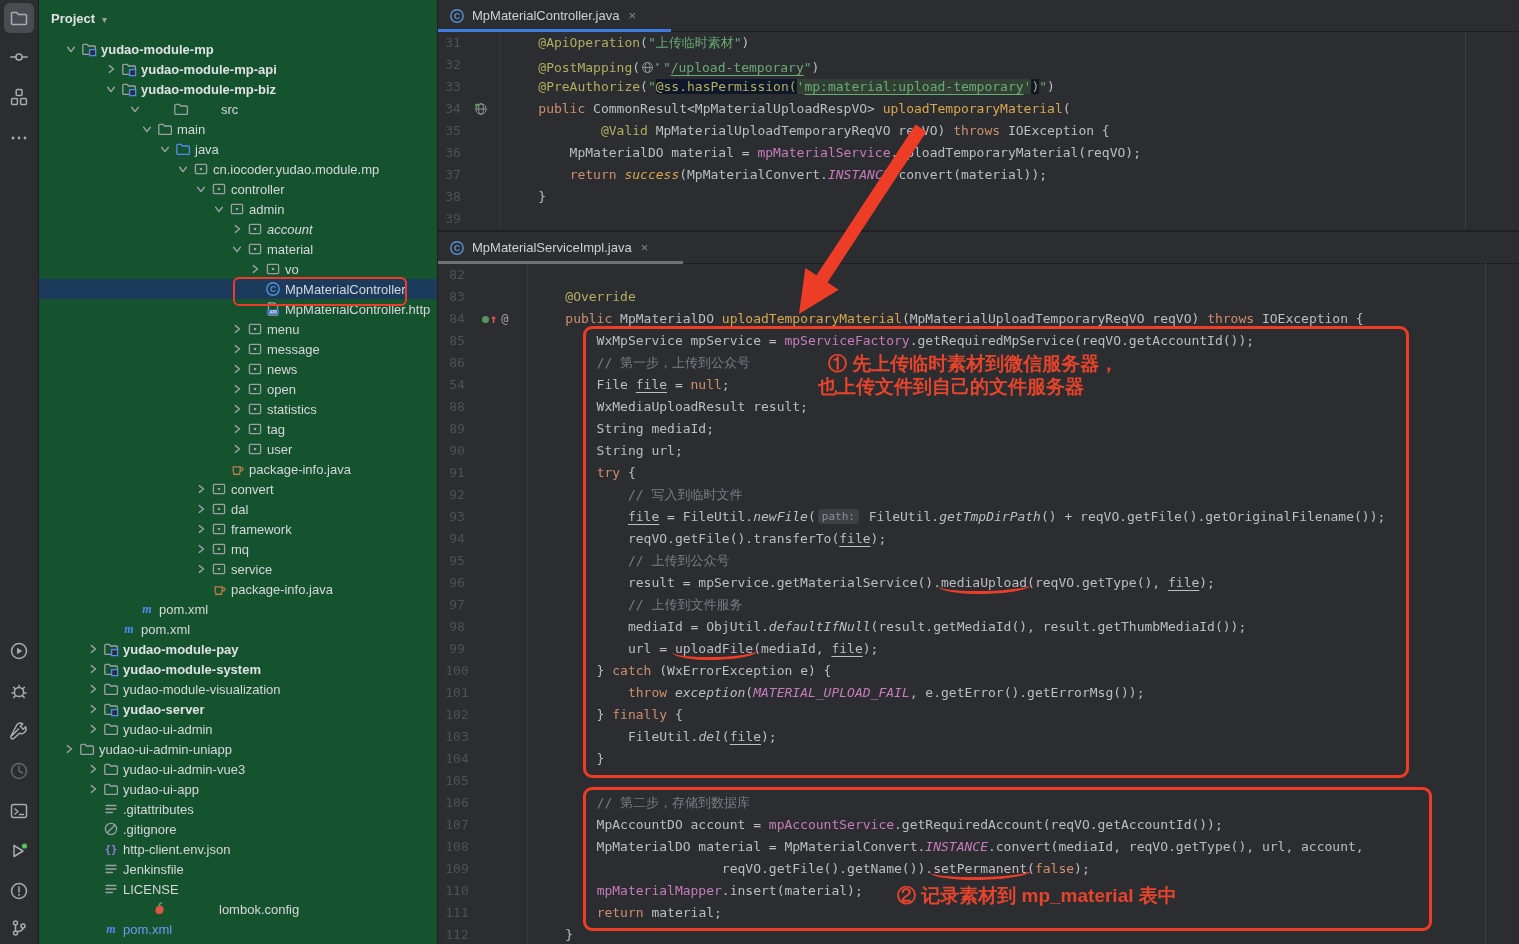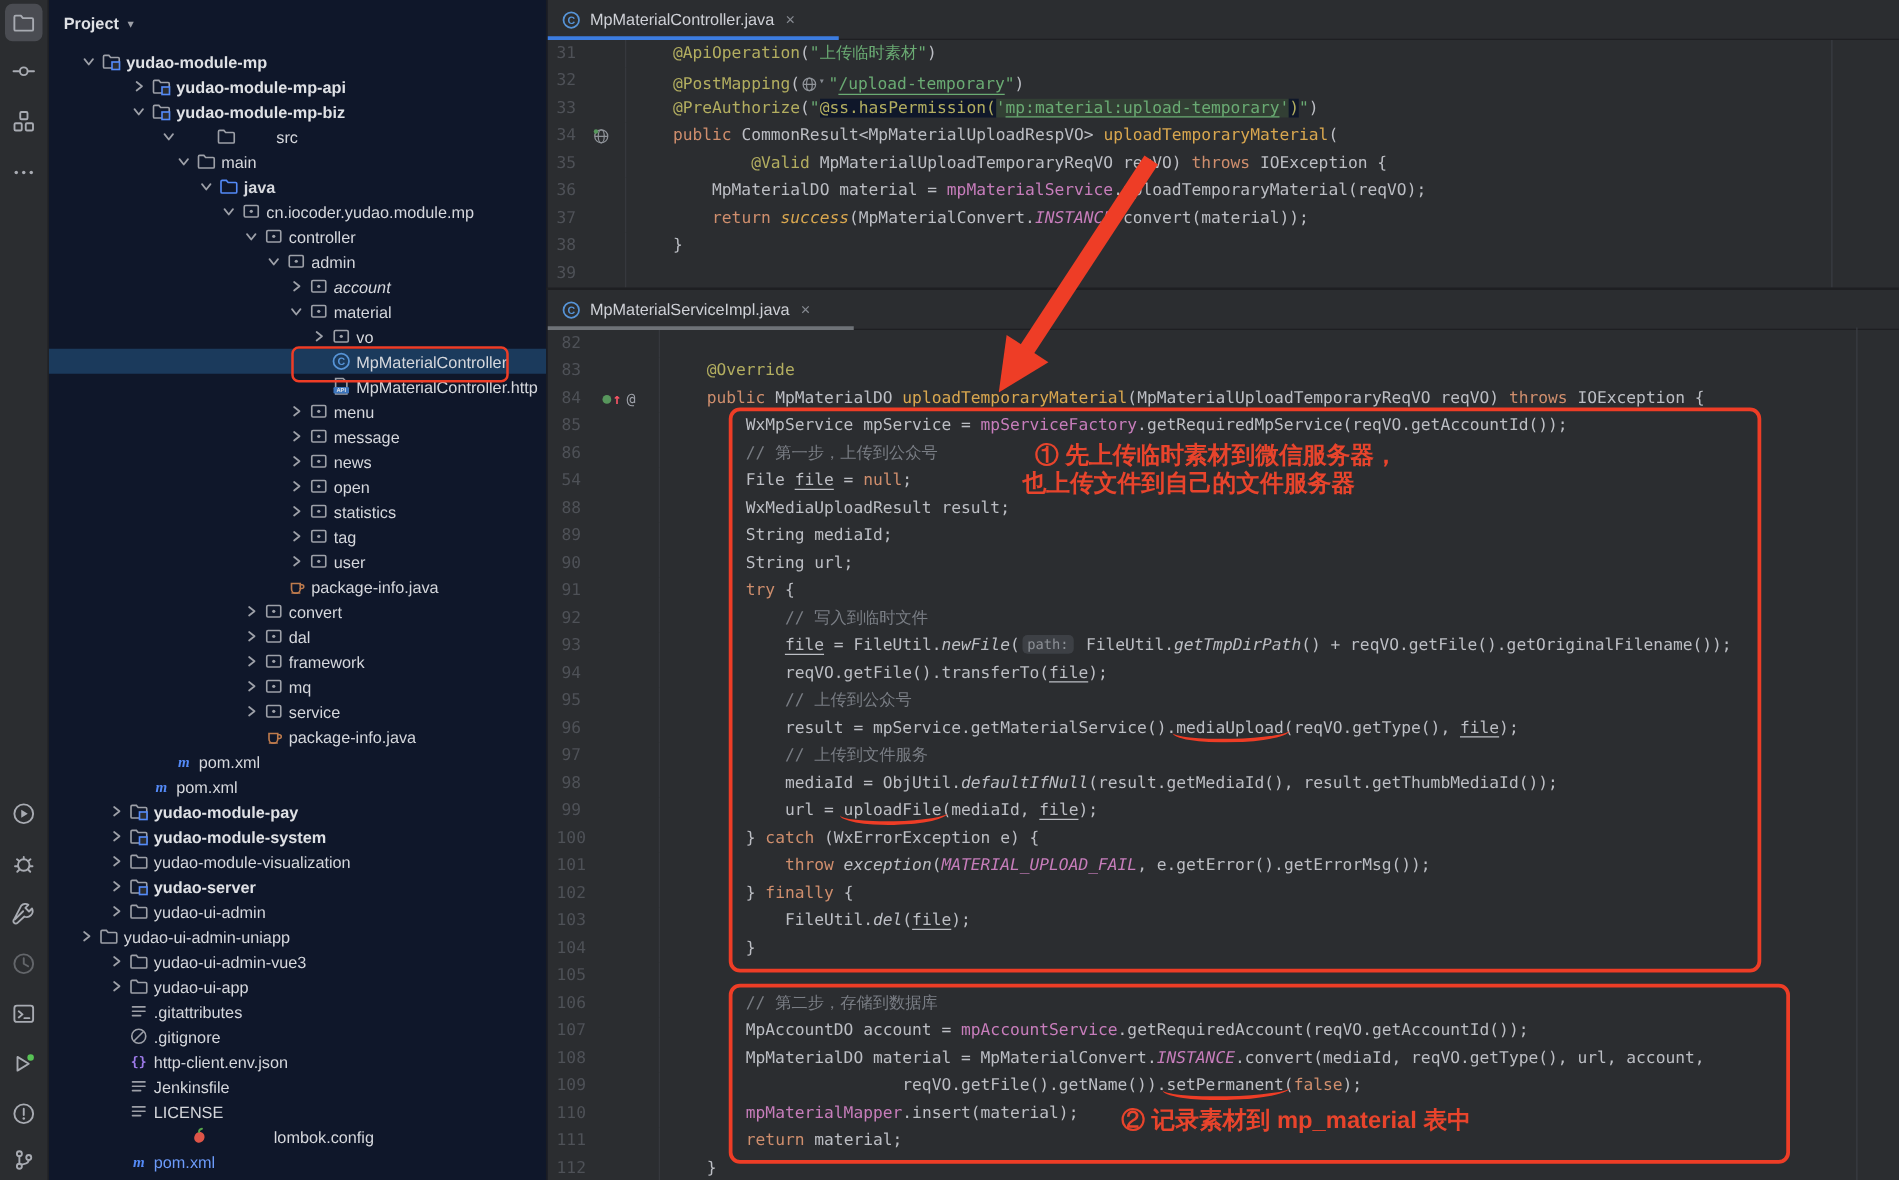--- a/index.html
+++ b/index.html
@@ -5,21 +5,21 @@
   html,body{margin:0;padding:0;width:1519px;height:944px;background:#2B2D30;overflow:hidden;
     font-family:"Liberation Sans",sans-serif;-webkit-font-smoothing:antialiased;}
   
   #stripe{position:absolute;left:0;top:0;width:38px;height:944px;background:#2B2D30;border-right:1px solid #1E1F22;z-index:5;}
   .sicon{position:absolute;left:19px;width:30px;height:30px;margin-left:-15px;margin-top:-15px;
     display:flex;align-items:center;justify-content:center;border-radius:6px;color:#A8ABB2;}
   .sicon.active{background:#4A4C52;}
   .sicon.dim{opacity:.45;}
   .sicon svg{display:block;}
   
-  #panel{position:absolute;left:38px;top:0;width:399px;height:944px;background:#0f172a;border-right:1px solid #1E1F22;z-index:4;overflow:hidden;}
+  #panel{position:absolute;left:38px;top:0;width:399px;height:944px;background:#14532d;border-right:1px solid #1E1F22;z-index:4;overflow:hidden;}
   #panel-header{height:36px;display:flex;align-items:center;padding-left:13px;gap:7px;}
   #panel-title{font-size:13px;font-weight:700;color:#DFE1E5;}
   .hdr-chev{color:#9DA0A8;font-size:10px;transform:translateY(1px);}
   #tree{position:absolute;left:0;top:36px;right:0;bottom:0;padding-top:3px;}
   .trow{height:20px;display:flex;align-items:center;font-size:13px;color:#D5D7DC;white-space:nowrap;cursor:default;}
   .trow.sel{background:#1B3A5C;}
   .chev{width:18px;flex:0 0 18px;display:flex;align-items:center;justify-content:center;color:#9DA0A8;}
   .chev svg{display:block;}
   .ticon{width:17px;flex:0 0 17px;height:16px;display:flex;align-items:center;justify-content:center;}
   .tlabel{padding-left:4px;}
@@ -223,21 +223,21 @@
             <path d="M2.6 4.3 6 8.6l3.4-4.3" stroke="#9DA0A8" stroke-width="1.4" stroke-linecap="round" stroke-linejoin="round"></path>
           </svg>
         </span>
         <span class="ticon">
           <svg width="16" height="16" viewBox="0 0 16 16" fill="none" xmlns="http://www.w3.org/2000/svg">
             <path d="M1.8 4.2c0-.5.4-.9.9-.9h3.4l1.4 1.7h6c.5 0 .9.4.9.9v6.6c0 .5-.4.9-.9.9H2.7c-.5 0-.9-.4-.9-.9z" stroke="#9DA0A8" stroke-width="1.3"></path>
           </svg>
         </span>
         <span class="tlabel">main</span>
       </div>
-      <div class="trow" style="padding-left: 118px; font-weight: bold;">
+      <div class="trow" style="padding-left: 118px;">
         <span class="chev">
           <svg width="12" height="12" viewBox="0 0 12 12" fill="none" xmlns="http://www.w3.org/2000/svg">
             <path d="M2.6 4.3 6 8.6l3.4-4.3" stroke="#9DA0A8" stroke-width="1.4" stroke-linecap="round" stroke-linejoin="round"></path>
           </svg>
         </span>
         <span class="ticon">
           <svg width="16" height="16" viewBox="0 0 16 16" fill="none" xmlns="http://www.w3.org/2000/svg">
             <path d="M1.8 4.2c0-.5.4-.9.9-.9h3.4l1.4 1.7h6c.5 0 .9.4.9.9v6.6c0 .5-.4.9-.9.9H2.7c-.5 0-.9-.4-.9-.9z" stroke="#548AF7" stroke-width="1.3"></path>
           </svg>
         </span>

